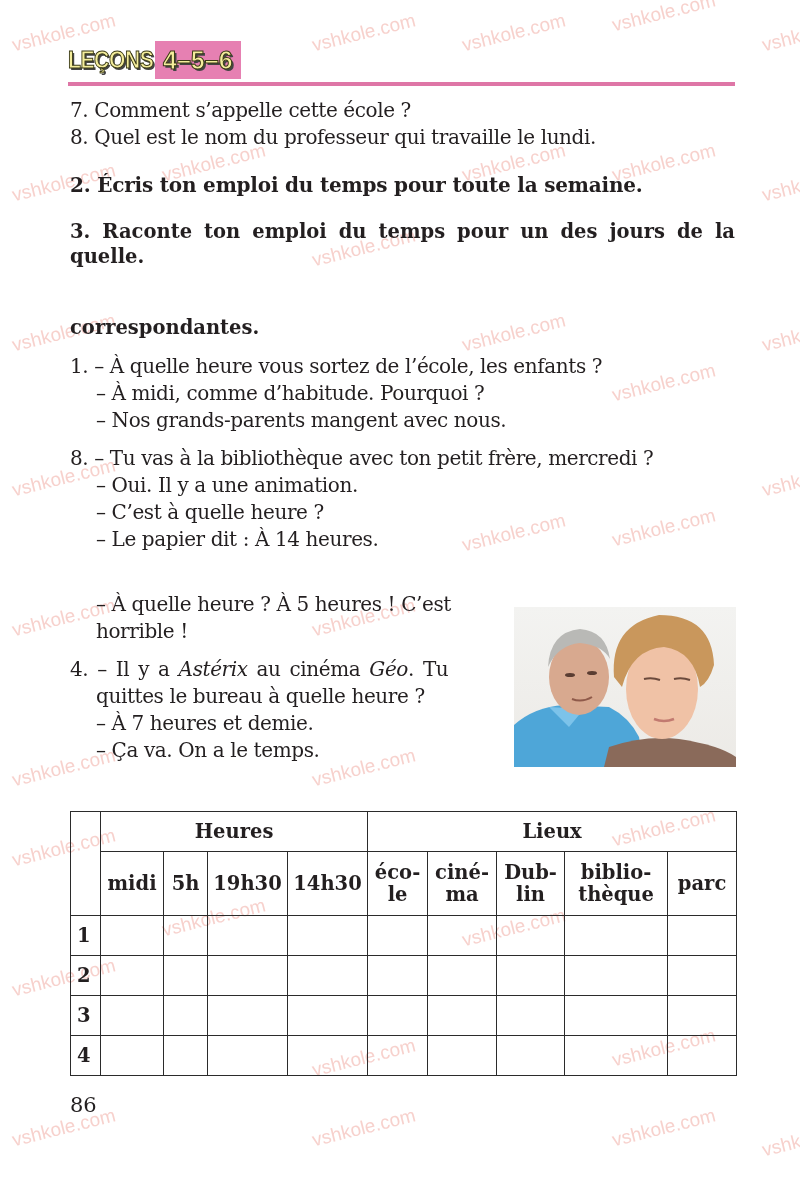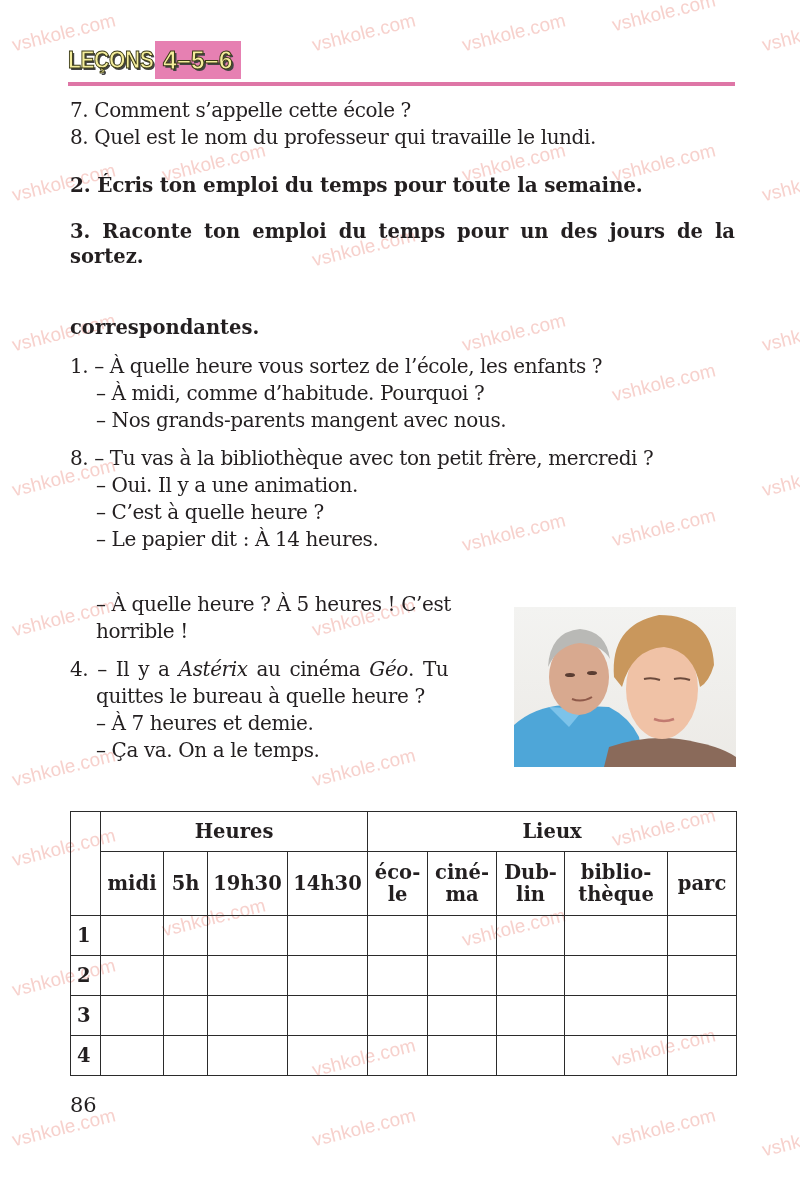--- a/index.html
+++ b/index.html
@@ -110,21 +110,21 @@
     </span>
   </div>
   <div class="header-rule"></div>
 
   <div class="line" style="top:97px">7. Comment s’appelle cette école ?</div>
   <div class="line" style="top:124px">8. Quel est le nom du professeur qui travaille le lundi.</div>
 
   <div class="line bold" style="top:172px">2. Écris ton emploi du temps pour toute la semaine.</div>
 
   <div class="task justify-last" style="top:219px">3. Raconte ton emploi du temps pour un des jours de la</div>
-  <div class="task" style="top:244px">sortez.</div>
+  <div class="task" style="top:244px">quelle.</div>
 
   <div class="task" style="top:315px">correspondantes.</div>
 
   <div class="line" style="top:353px">1. – À quelle heure vous sortez de l’école, les enfants ?</div>
   <div class="line indent" style="top:380px">– À midi, comme d’habitude. Pourquoi ?</div>
   <div class="line indent" style="top:407px">– Nos grands-parents mangent avec nous.</div>
 
   <div class="line" style="top:445px">8. – Tu vas à la bibliothèque avec ton petit frère, mercredi ?</div>
   <div class="line indent" style="top:499px">– C’est à quelle heure ?</div>
   <div class="line indent" style="top:472px">– Oui. Il y a une animation.</div>

